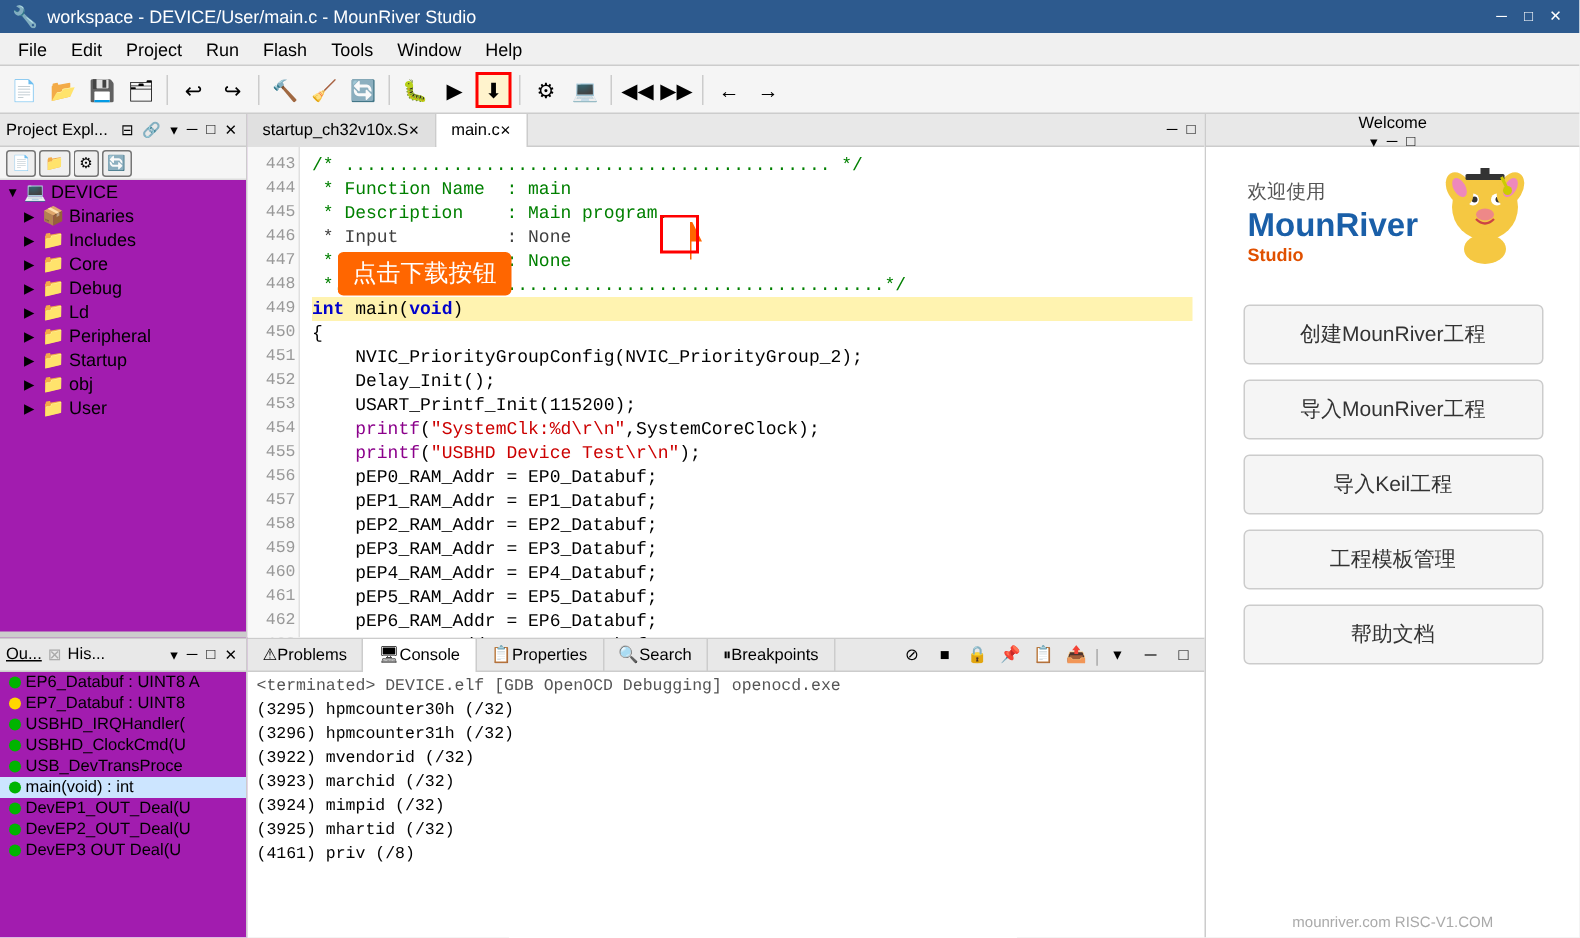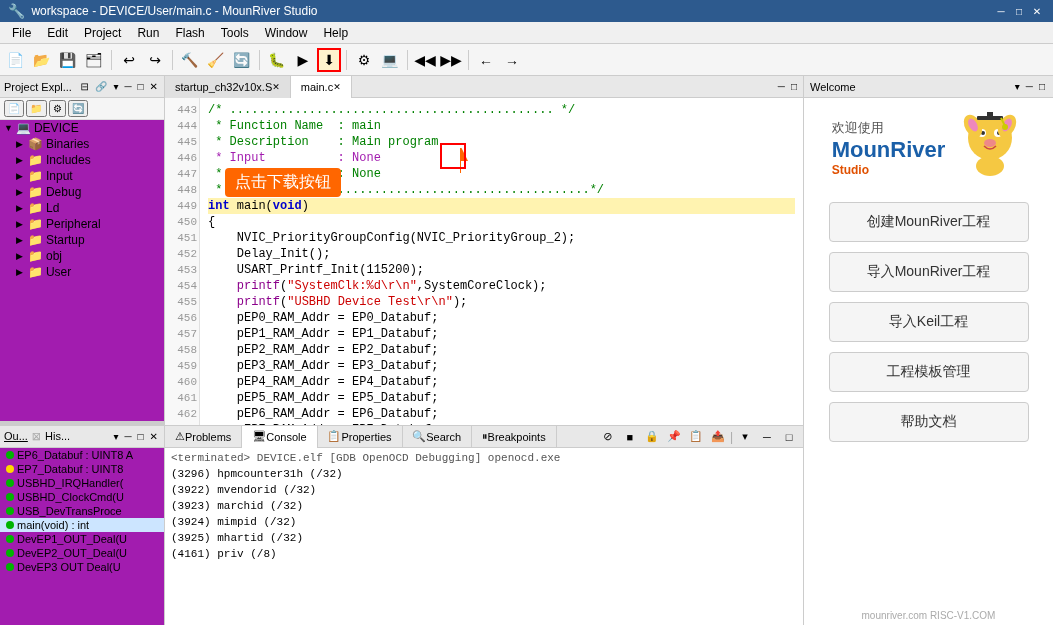--- a/index.html
+++ b/index.html
@@ -67,21 +67,21 @@
     .bottom-tabs { height: 22px; background: #e8e8e8; display: flex; align-items: center; border-bottom: 1px solid #ccc; }
     .bottom-tab { padding: 0 10px; height: 22px; display: flex; align-items: center; font-size: 11px; cursor: pointer; border-right: 1px solid #ccc; }
     .bottom-tab.active { background: #fff; }
     .bt-btn { width: 20px; height: 18px; border: 1px solid transparent; background: transparent; cursor: pointer; font-size: 11px; display: flex; align-items: center; justify-content: center; }
     .console-content { flex: 1; overflow-y: auto; font-family: 'Courier New', monospace; font-size: 11px; padding: 2px 6px; background: #fff; }
     .console-line { line-height: 16px; white-space: pre; }
     .console-line.term { color: #555; }
 
     
     .right-panel { width: 250px; border-left: 1px solid #ccc; background: #fff; display: flex; flex-direction: column; }
-    .welcome-header { background: #e8e8e8; height: 22px; display: flex; align-items: center; justify-content: space-between; padding: 0 6px; border-bottom: 1px solid #ccc; font-size: 11px; }
+    .welcome-header { background: #e8e8e8; height: 22px; display: flex; align-items: center; justify-content: space-between; padding: 0 6px; border-bottom: 1px solid #ccc; font-size: 11px; flex-direction: column; }
     .welcome-content { flex: 1; display: flex; flex-direction: column; align-items: center; padding: 10px; overflow-y: auto; }
     .welcome-logo-area { display: flex; align-items: center; justify-content: center; width: 100%; margin-bottom: 10px; }
     .mascot { font-size: 40px; margin-left: 10px; }
     .welcome-btn { width: 200px; height: 40px; margin: 5px; background: #f5f5f5; border: 1px solid #ccc; border-radius: 4px; cursor: pointer; font-size: 14px; color: #333; display: flex; align-items: center; justify-content: center; font-family: Arial; }
     .welcome-footer { font-size: 10px; color: #aaa; padding: 4px; text-align: center; }
 
     
     ::-webkit-scrollbar { width: 8px; height: 8px; }
     ::-webkit-scrollbar-track { background: #f1f1f1; }
     ::-webkit-scrollbar-thumb { background: #c1c1c1; }
@@ -173,21 +173,21 @@
         <span>Binaries</span>
       </div>
       <div class="tree-item" style="padding-left:16px;">
         <span class="tree-arrow">▶</span>
         <span class="tree-icon">📁</span>
         <span>Includes</span>
       </div>
       <div class="tree-item" style="padding-left:16px;">
         <span class="tree-arrow">▶</span>
         <span class="tree-icon">📁</span>
-        <span>Input</span>
+        <span>Core</span>
       </div>
       <div class="tree-item" style="padding-left:16px;">
         <span class="tree-arrow">▶</span>
         <span class="tree-icon">📁</span>
         <span>Debug</span>
       </div>
       <div class="tree-item" style="padding-left:16px;">
         <span class="tree-arrow">▶</span>
         <span class="tree-icon">📁</span>
         <span>Ld</span>
@@ -321,21 +321,21 @@
           <div style="line-height: 16px; font-size: 11px;">459</div>
           <div style="line-height: 16px; font-size: 11px;">460</div>
           <div style="line-height: 16px; font-size: 11px;">461</div>
           <div style="line-height: 16px; font-size: 11px;">462</div>
           <div style="line-height: 16px; font-size: 11px;">463</div>
         </div>
       <div class="code-content" id="code-content">
           <div class="code-line"><span style="color:#008000">/* ............................................. */</span></div>
           <div class="code-line"><span style="color:#008000"> * Function Name  : main</span></div>
           <div class="code-line"><span style="color:#008000"> * Description    : Main program.</span></div>
-          <div class="code-line"><span style="color:#a21caf"> * Input          : None</span></div>
+          <div class="code-line"><span style="color:#404040"> * Input          : None</span></div>
           <div class="code-line"><span style="color:#008000"> * Return         : None</span></div>
           <div class="code-line"><span style="color:#008000"> *...................................................*/</span></div>
           <div class="code-line highlighted"><span style="color:#0000cc;font-weight:bold">int</span> main(<span style="color:#0000cc;font-weight:bold">void</span>)</div>
           <div class="code-line">{</div>
           <div class="code-line">    NVIC_PriorityGroupConfig(NVIC_PriorityGroup_2);</div>
           <div class="code-line">    Delay_Init();</div>
           <div class="code-line">    USART_Printf_Init(115200);</div>
           <div class="code-line">    <span style="color:#8b008b">printf</span>(<span style="color:#cc0000">"SystemClk:%d\r\n"</span>,SystemCoreClock);</div>
           <div class="code-line"></div>
           <div class="code-line">    <span style="color:#8b008b">printf</span>(<span style="color:#cc0000">"USBHD Device Test\r\n"</span>);</div>
@@ -380,20 +380,21 @@
           <button class="bt-btn">📋</button>
           <button class="bt-btn">📤</button>
           <span style="color:#aaa;">|</span>
           <button class="bt-btn">▾</button>
           <button class="bt-btn">─</button>
           <button class="bt-btn">□</button>
         </div>
       </div>
       <div class="console-content" id="console-content">
           <div class="console-line term">&lt;terminated&gt; DEVICE.elf [GDB OpenOCD Debugging] openocd.exe</div>
+          <div class="console-line">(3295) hpmcounter30h (/32)</div>
           <div class="console-line">(3296) hpmcounter31h (/32)</div>
           <div class="console-line">(3922) mvendorid (/32)</div>
           <div class="console-line">(3923) marchid (/32)</div>
           <div class="console-line">(3924) mimpid (/32)</div>
           <div class="console-line">(3925) mhartid (/32)</div>
           <div class="console-line">(4161) priv (/8)</div>
         </div>
     </div>
   </div>
 

